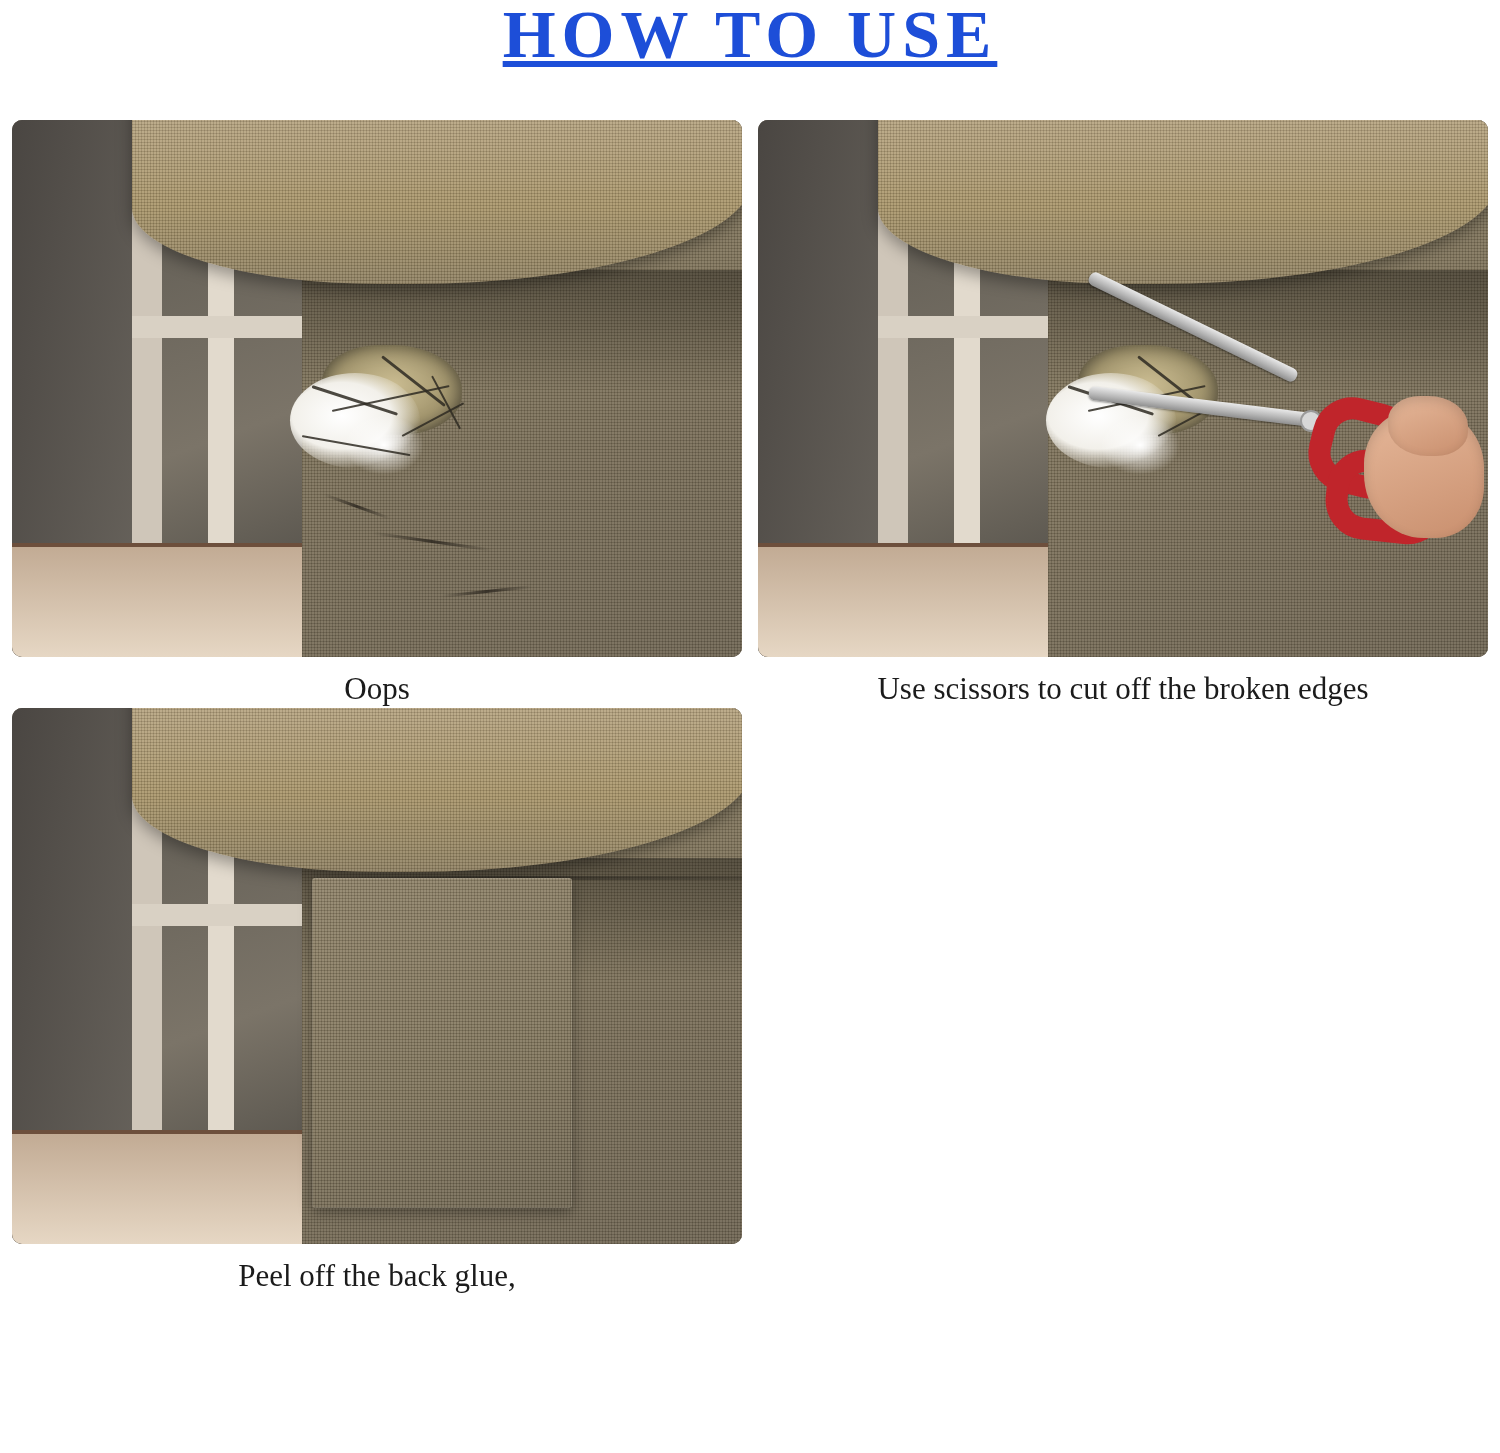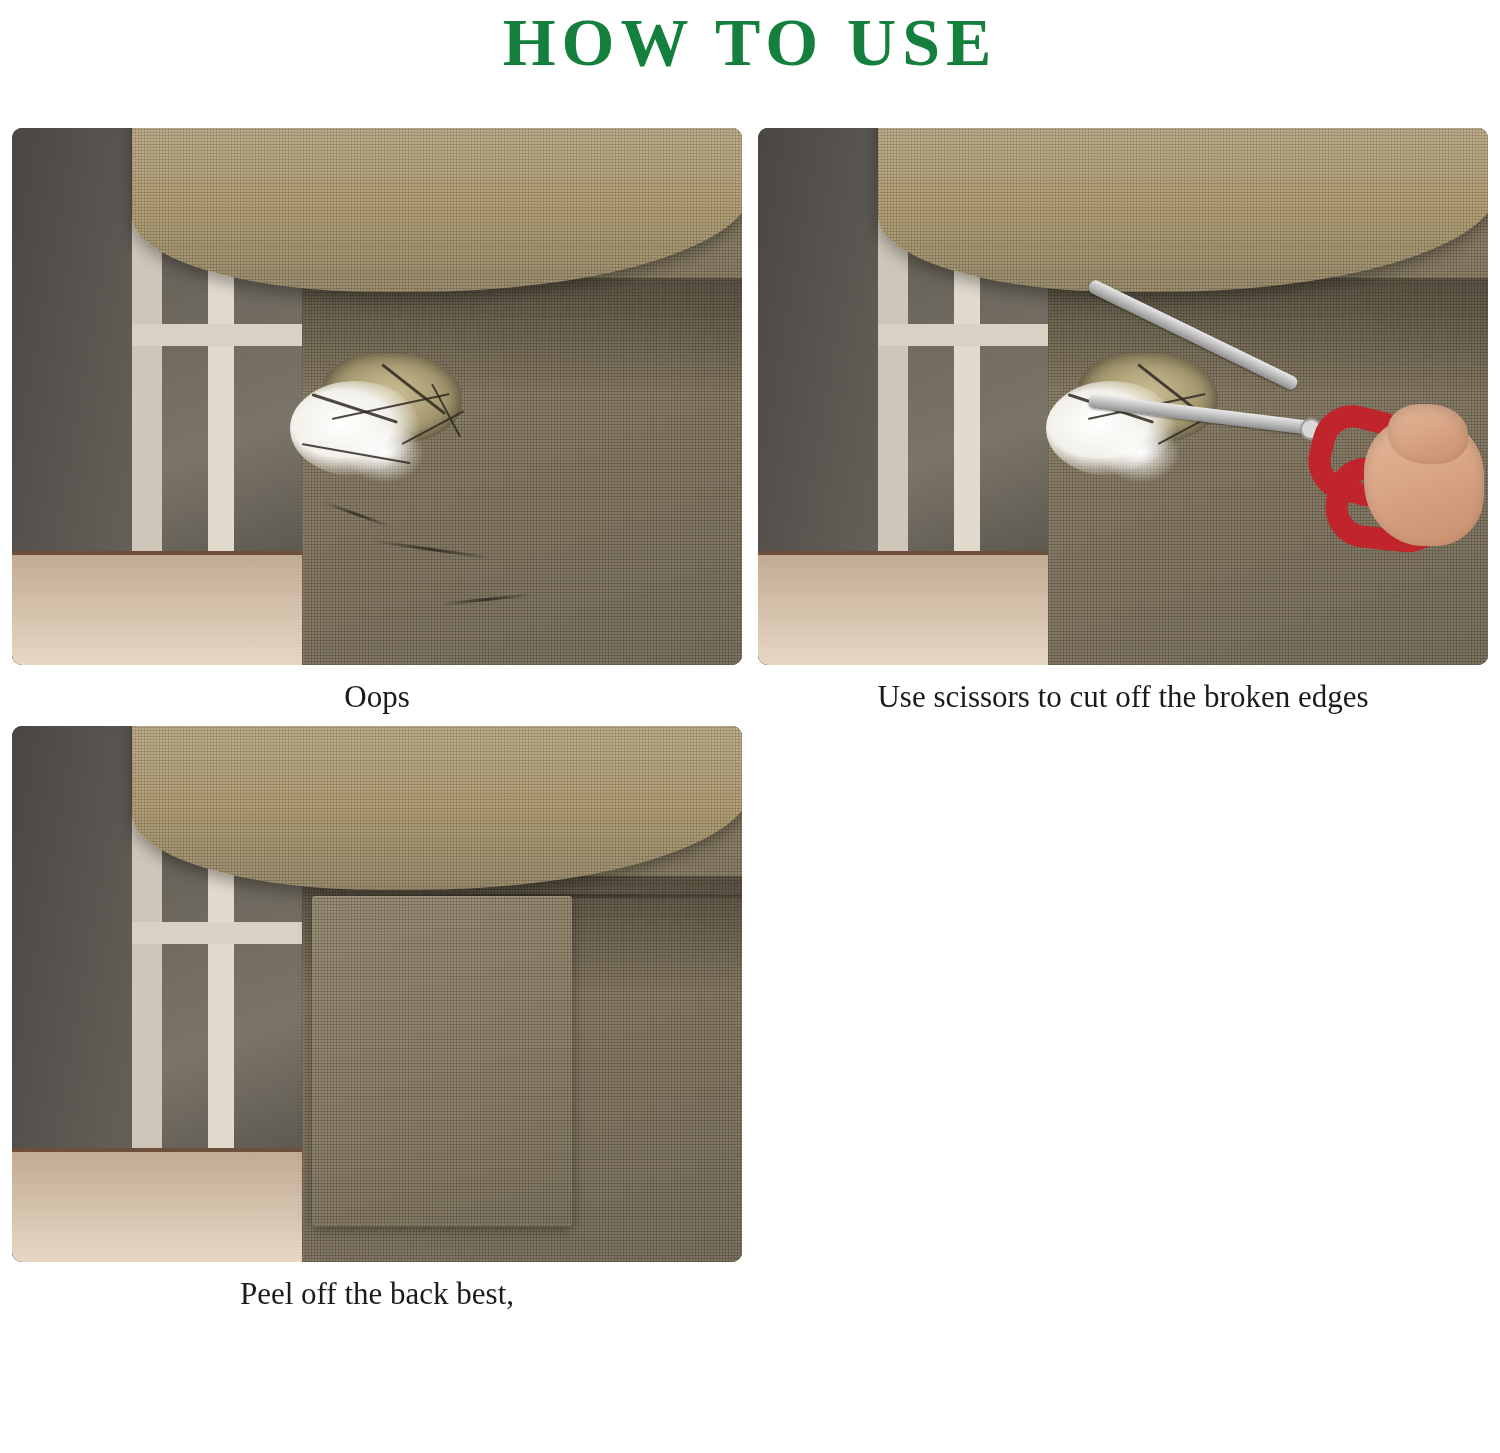--- a/index.html
+++ b/index.html
@@ -18,32 +18,33 @@
     width: 1500px;
     height: 1453px;
     background: #ffffff;
   }
   .title {
     text-align: center;
     font-family: "Liberation Serif", serif;
     font-weight: bold;
     font-size: 68px;
     letter-spacing: 6px;
-    color: #15803d;
-    padding-top: 8px;
+    color: #1d4ed8;
+    padding-top: 0;
     line-height: 1.0;
+    text-decoration: underline;
   }
   .grid {
     position: absolute;
-    top: 128px;
+    top: 120px;
     left: 12px;
     width: 1476px;
     display: flex;
     flex-wrap: wrap;
-    gap: 10px 16px;
+    gap: 0 16px;
   }
   .cell {
     width: 730px;
   }
   .photo {
     width: 730px;
     height: 537px;
     border-radius: 10px;
     overflow: hidden;
     position: relative;
@@ -331,18 +332,18 @@
           <div class="floor-dark"></div>
           <div class="floor-strip"></div>
           <div class="sofa-body"></div>
           <div class="sofa-shadow"></div>
           <div class="sofa-top"></div>
           <div class="seam-h"></div>
           <div class="patch"></div>
         </div>
       </div>
       <div class="caption">
-        <span class="line">Peel off the back best,</span>
+        <span class="line">Peel off the back glue,</span>
       </div>
     </div>
 
   </div>
 </div>
 
 </body></html>

